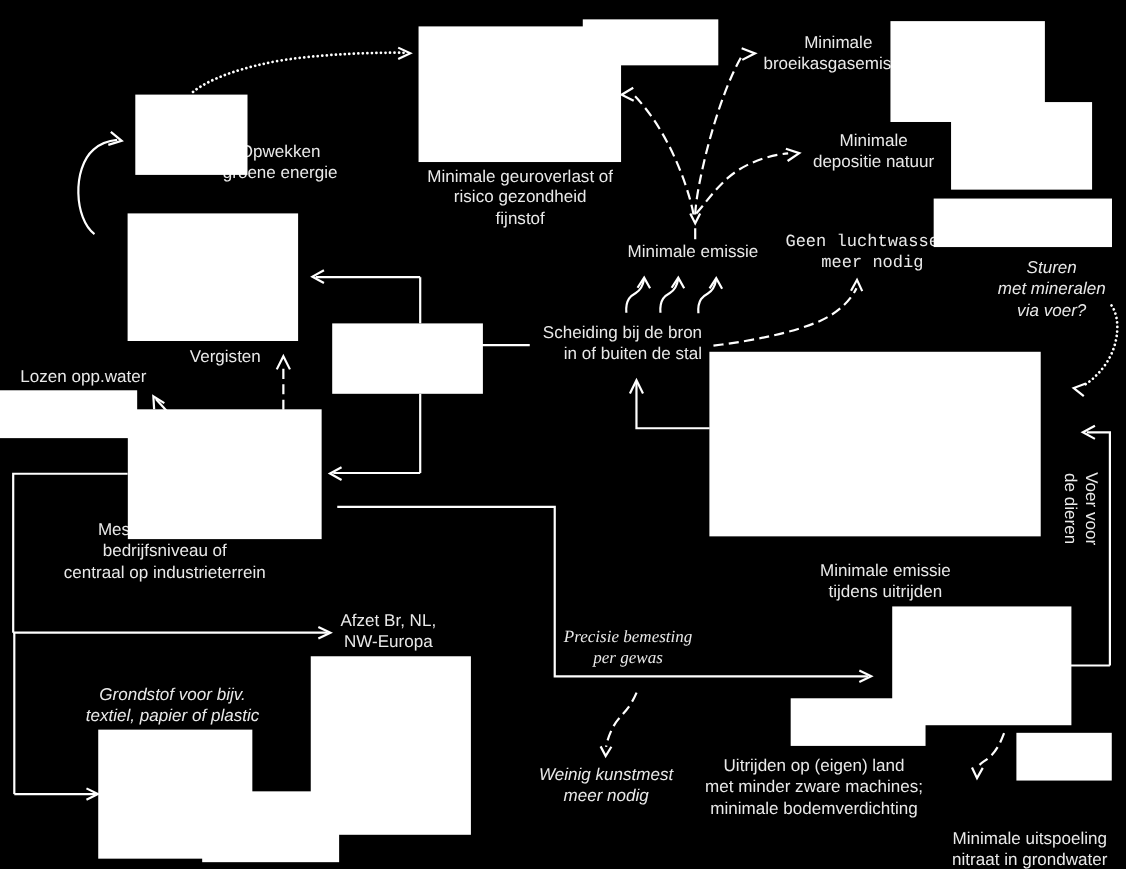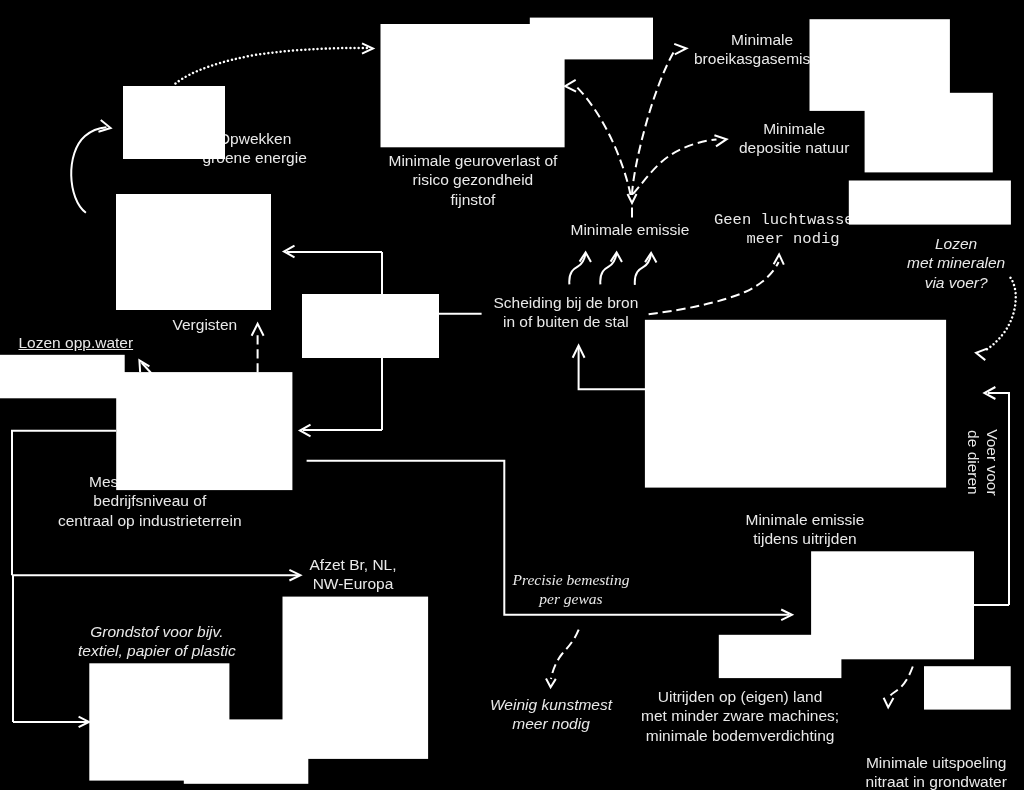--- a/index.html
+++ b/index.html
@@ -64,35 +64,35 @@
       <path d="M 289.40 580.50 L 300.40 575.20 L 289.40 569.90" fill="none" stroke="#ffffff" stroke-width="2" stroke-linecap="butt" stroke-linejoin="miter"></path>
       <path d="M 78.60 727.10 L 89.00 721.90 L 78.60 716.70" fill="none" stroke="#ffffff" stroke-width="2" stroke-linecap="butt" stroke-linejoin="miter"></path>
       <path d="M 781.20 620.10 L 792.00 614.80 L 781.20 609.50" fill="none" stroke="#ffffff" stroke-width="2" stroke-linecap="butt" stroke-linejoin="miter"></path>
       <path d="M 546.00 678.53 L 550.60 687.30 L 555.80 678.88" fill="none" stroke="#ffffff" stroke-width="2" stroke-linecap="butt" stroke-linejoin="miter"></path>
       <path d="M 883.63 697.73 L 888.20 707.40 L 893.43 698.08" fill="none" stroke="#ffffff" stroke-width="2" stroke-linecap="butt" stroke-linejoin="miter"></path>
     </svg>
   <div id="labels">
     <div class="lbl" style="left: 202.5px; top: 128.5px;">Opwekken
 groene energie</div>
     <div class="lbl" style="left: 172.5px; top: 315px;">Vergisten</div>
-    <div class="lbl" style="left: 18.5px; top: 333px; text-decoration: underline;">Lozen opp.water</div>
+    <div class="lbl" style="left: 18.5px; top: 333px;">Lozen opp.water</div>
     <div class="lbl" style="left: 388.5px; top: 151px;">Minimale geuroverlast of
 risico gezondheid
 fijnstof</div>
     <div class="lbl" style="left: 694px; top: 30px;">Minimale
 broeikasgasemissie</div>
     <div class="lbl" style="left: 739px; top: 119px;">Minimale
 depositie natuur</div>
     <div class="lbl" style="left: 570.5px; top: 220px;">Minimale emissie</div>
     <div class="lbl" style="left: 714px; top: 211px; font-family: Liberation Mono, monospace;">Geen luchtwassers
 meer nodig</div>
-    <div class="lbl it" style="left: 907px; top: 234px;">Lozen
+    <div class="lbl it" style="left: 907px; top: 234px;">Sturen
 met mineralen
 via voer?</div>
-    <div class="lbl" style="left: 493.5px; top: 293px;">Scheiding bij de bron
+    <div class="lbl" style="left: 493.5px; top: 293px; text-align: right;">Scheiding bij de bron
 in of buiten de stal</div>
     <div class="lbl" style="left: 58px; top: 472px;">Mest scheiden op
 bedrijfsniveau of
 centraal op industrieterrein</div>
     <div class="lbl" style="left: 309.5px; top: 555px;">Afzet Br, NL,
 NW-Europa</div>
     <div class="lbl" style="left: 78px; top: 622px; font-style: italic;">Grondstof voor bijv.
 textiel, papier of plastic</div>
     <div class="lbl it" style="left: 512.5px; top: 570px; font-family: Liberation Serif, serif;">Precisie bemesting
 per gewas</div>

